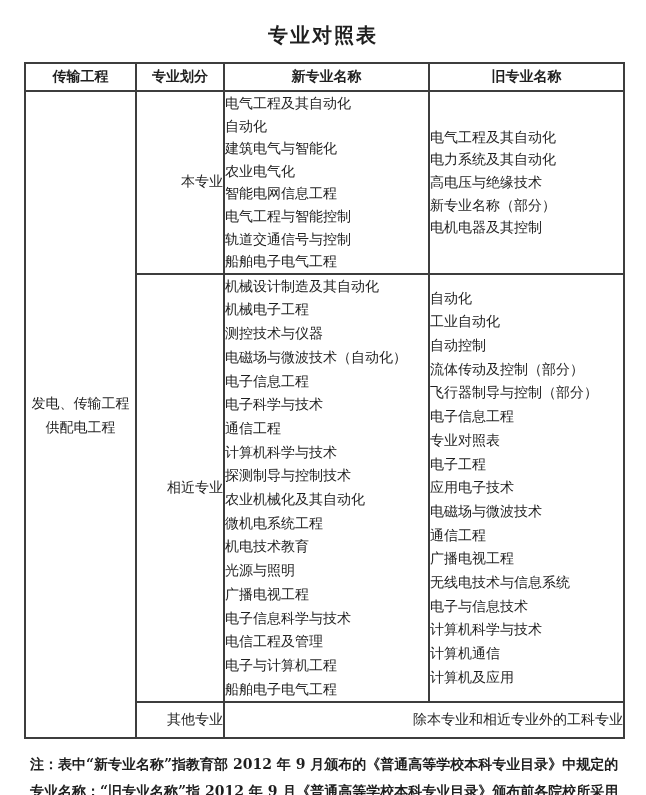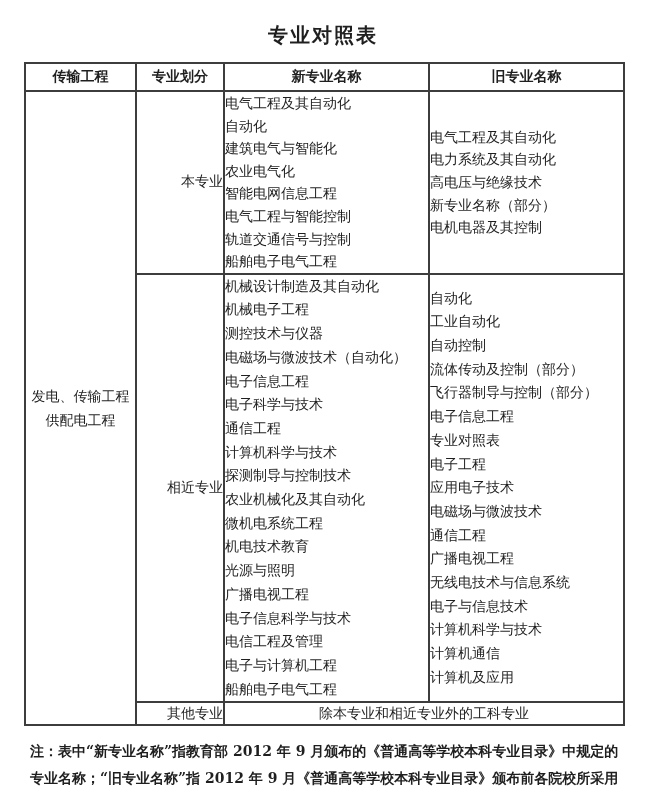--- a/index.html
+++ b/index.html
@@ -38,42 +38,42 @@
     overflow: hidden;
   }
   table.cmp th {
     font-weight: bold;
     height: 26px;
     text-align: center;
     vertical-align: middle;
   }
   tr.sec1 { height: 182px; }
   tr.sec2 { height: 428px; }
-  tr.sec3 { height: 23px; }
+  tr.sec3 { height: 36px; }
   td.scope-cell {
     vertical-align: middle;
     padding-left: 7px;
     line-height: 24px;
     text-align: center;
   }
   td.division-cell {
     vertical-align: middle;
     text-align: right;
     padding-left: 9px;
   }
   td.majors-cell {
     vertical-align: middle;
     text-align: left;
     padding-left: 9px;
   }
   td.old-cell { padding-left: 14px; }
   tr.sec1 .majors-list { line-height: 22.6px; }
   tr.sec2 .majors-list { line-height: 23.7px; }
   td.other-desc-cell {
-    text-align: center;
+    text-align: right;
     padding-left: 9px;
     vertical-align: middle;
   }
   .footnote {
     width: 590px;
     margin: 12px 0 0 30px;
     font-size: 14px;
     line-height: 27px;
     font-weight: 600;
     text-align: left;

